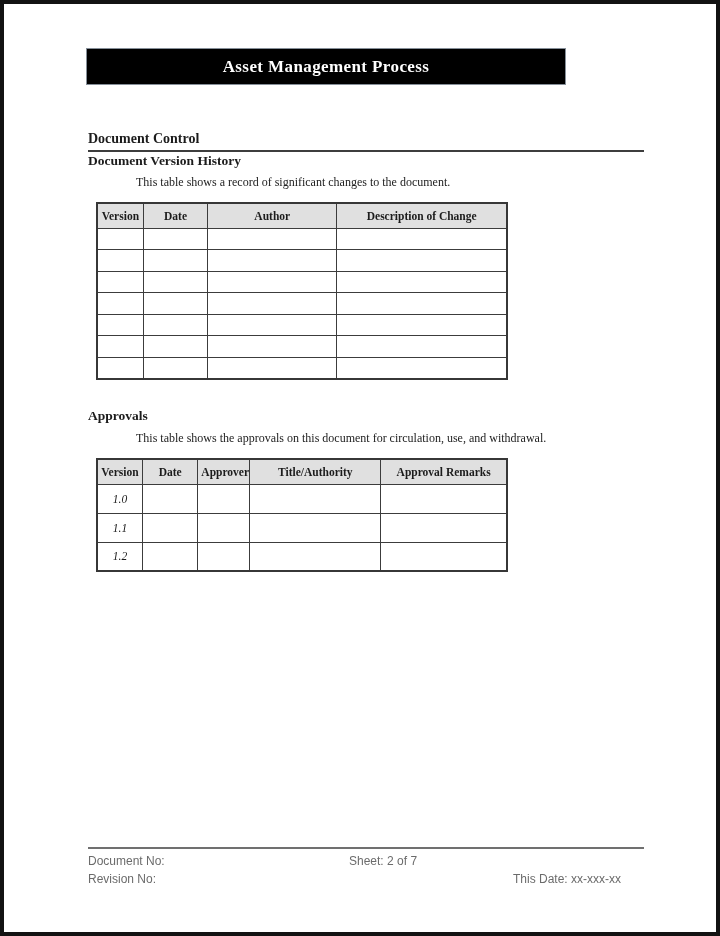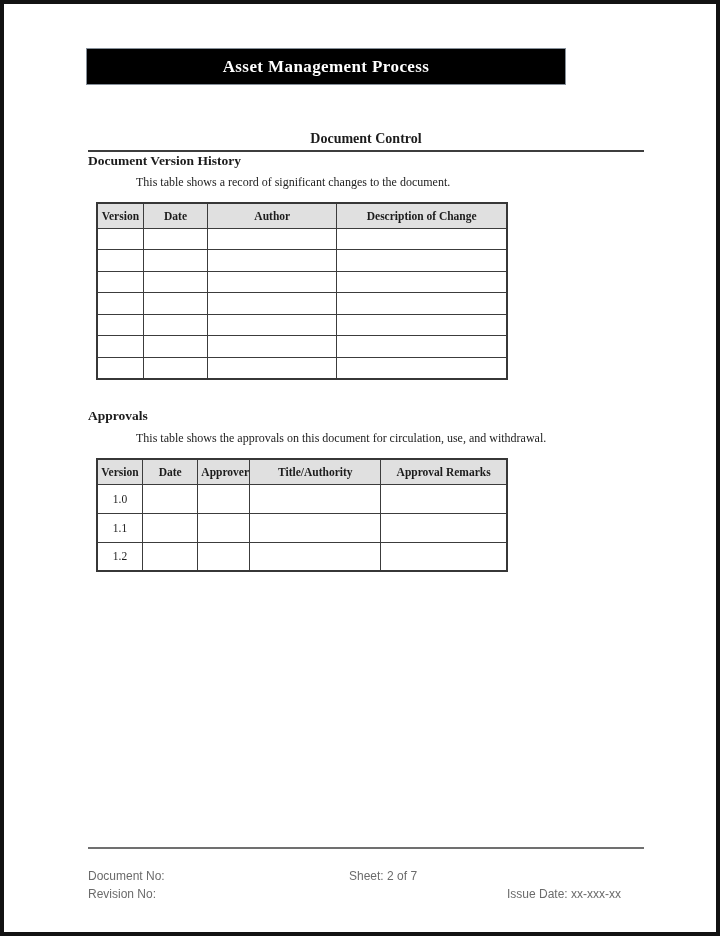--- a/index.html
+++ b/index.html
@@ -36,21 +36,20 @@
 
   
   .doc-control-heading {
     position: absolute;
     left: 84px; top: 127px;
     width: 556px;
     font-size: 14px;
     font-weight: bold;
     padding-bottom: 3px;
     border-bottom: 2px solid #3d3d3d;
-    text-align: center;
   }
   .sub-heading {
     position: absolute;
     left: 84px;
     font-size: 13.5px;
     font-weight: bold;
   }
   .sub-heading.version-history { top: 149px; }
   .sub-heading.approvals { top: 404px; }
 
@@ -87,21 +86,21 @@
   table.doc-table { border: 2px solid #373737; }
 
   table.vh-table { top: 198px; }
   table.vh-table td { height: 21.5px; }
   table.vh-table th:nth-child(1), table.vh-table td:nth-child(1) { width: 11.3%; }
   table.vh-table th:nth-child(2), table.vh-table td:nth-child(2) { width: 15.7%; }
   table.vh-table th:nth-child(3), table.vh-table td:nth-child(3) { width: 31.5%; }
   table.vh-table th:nth-child(4), table.vh-table td:nth-child(4) { width: 41.5%; }
 
   table.ap-table { top: 454px; }
-  table.ap-table td { height: 29px; }
+  table.ap-table td { height: 29px; font-style: italic; }
   table.ap-table th:nth-child(1), table.ap-table td:nth-child(1) { width: 11.1%; }
   table.ap-table th:nth-child(2), table.ap-table td:nth-child(2) { width: 13.5%; }
   table.ap-table th:nth-child(3), table.ap-table td:nth-child(3) { width: 12.7%; }
   table.ap-table th:nth-child(4), table.ap-table td:nth-child(4) { width: 31.9%; }
   table.ap-table th:nth-child(5), table.ap-table td:nth-child(5) { width: 30.8%; }
 
   
   .footer {
     position: absolute;
     left: 84px; top: 843px;
@@ -109,21 +108,21 @@
     border-top: 2px solid #707070;
     font-family: "Liberation Sans", sans-serif;
     font-size: 12px;
     color: #6b6b6b;
   }
   .footer-row {
     position: relative;
     height: 18px;
     line-height: 18px;
   }
-  .footer-row.first { margin-top: 18px; }
+  .footer-row.first { margin-top: 3px; }
   .footer .sheet-label {
     position: absolute;
     left: 261px;
     top: 0;
   }
   .footer .issue-date {
     position: absolute;
     right: 23px;
     top: 0;
   }
@@ -235,17 +234,17 @@
       </tbody>
     </table>
 
   <div class="footer">
     <div class="footer-row first">
       <span>Document No:</span>
       <span class="sheet-label">Sheet: 2 of 7</span>
     </div>
     <div class="footer-row">
       <span>Revision No:</span>
-      <span class="issue-date">Issue Date: xx-xxx-xx</span>
+      <span class="issue-date">This Date: xx-xxx-xx</span>
     </div>
   </div>
 
 </div>
 
 </body></html>

